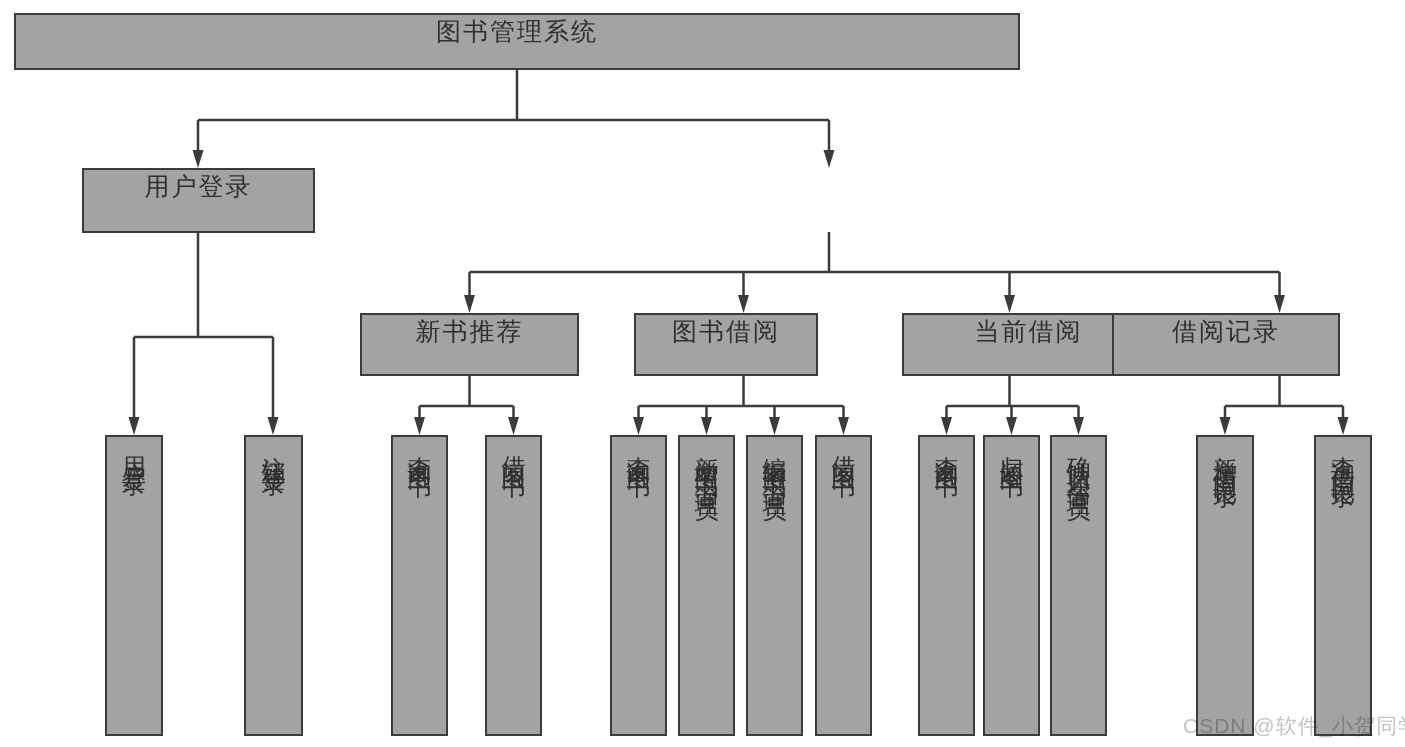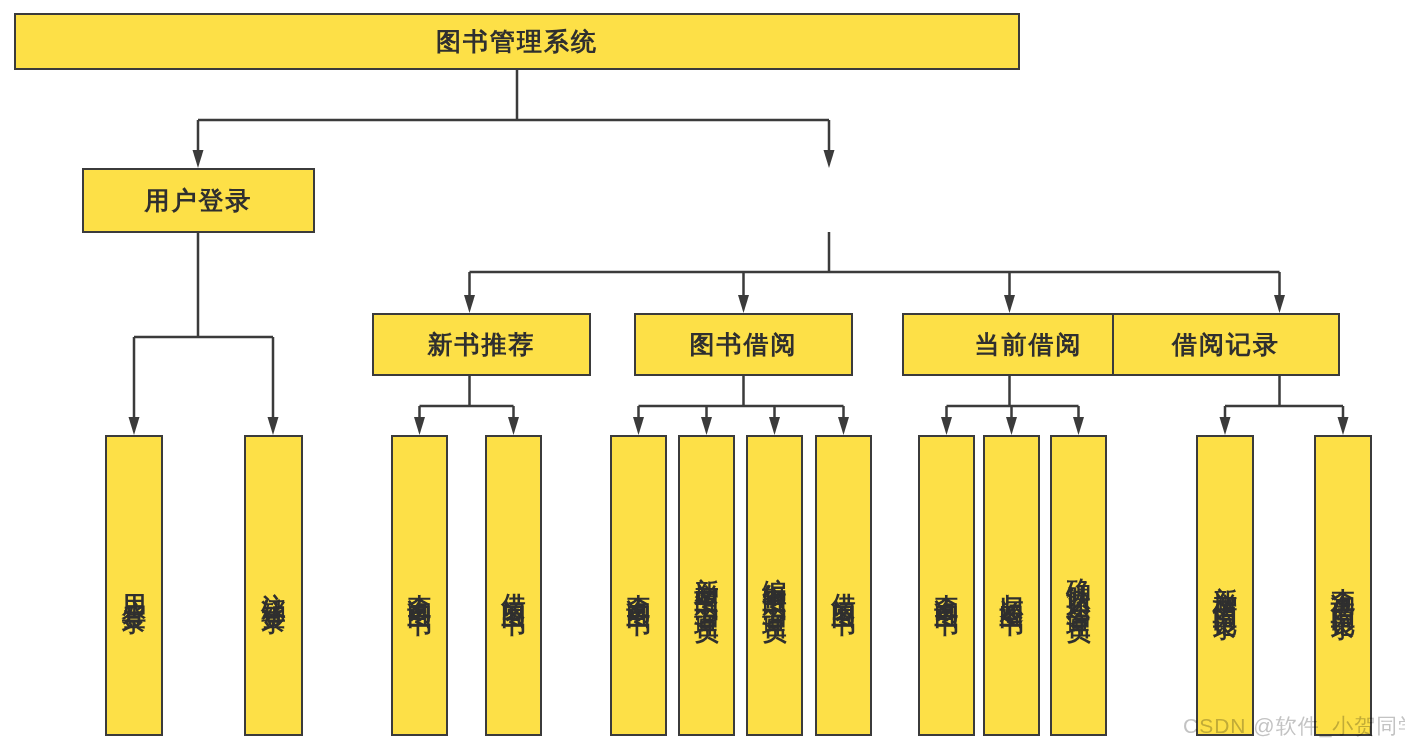--- a/index.html
+++ b/index.html
@@ -21,27 +21,26 @@
     left: 0;
     top: 0;
     width: 1405px;
     height: 747px;
     pointer-events: none;
     z-index: 1;
   }
   .box {
     position: absolute;
     box-sizing: border-box;
-    background: #fde047;
+    background: #a3a3a3;
     border: 2px solid #3b3b3b;
     display: flex;
-    align-items: center;
+    align-items: flex-start;
     justify-content: center;
     z-index: 2;
-    font-weight: bold;
   }
   .box.h span {
     font-size: 25px;
     letter-spacing: 2px;
     white-space: nowrap;
   }
   .box.v span {
     writing-mode: vertical-rl;
     text-orientation: mixed;
     font-size: 24px;
@@ -97,24 +96,24 @@
   </svg>
 
   <div class="box h" style="left:14px;top:13px;width:1006px;height:57px">
     <span>图书管理系统</span>
   </div>
 
   <div class="box h" style="left:82px;top:168px;width:233px;height:65px">
     <span>用户登录</span>
   </div>
 
-  <div class="box h" style="left:372px;top:313px;width:219px;height:63px">
+  <div class="box h" style="left:360px;top:313px;width:219px;height:63px">
     <span>新书推荐</span>
   </div>
-  <div class="box h" style="left:634px;top:313px;width:219px;height:63px">
+  <div class="box h" style="left:634px;top:313px;width:184px;height:63px">
     <span>图书借阅</span>
   </div>
   <div class="box h" style="left:902px;top:313px;width:253px;height:63px">
     <span>当前借阅</span>
   </div>
   <div class="box h" style="left:1112px;top:313px;width:228px;height:63px">
     <span>借阅记录</span>
   </div>
 
   <div class="box v" style="left:105px;top:435px;width:58px;height:301px">

